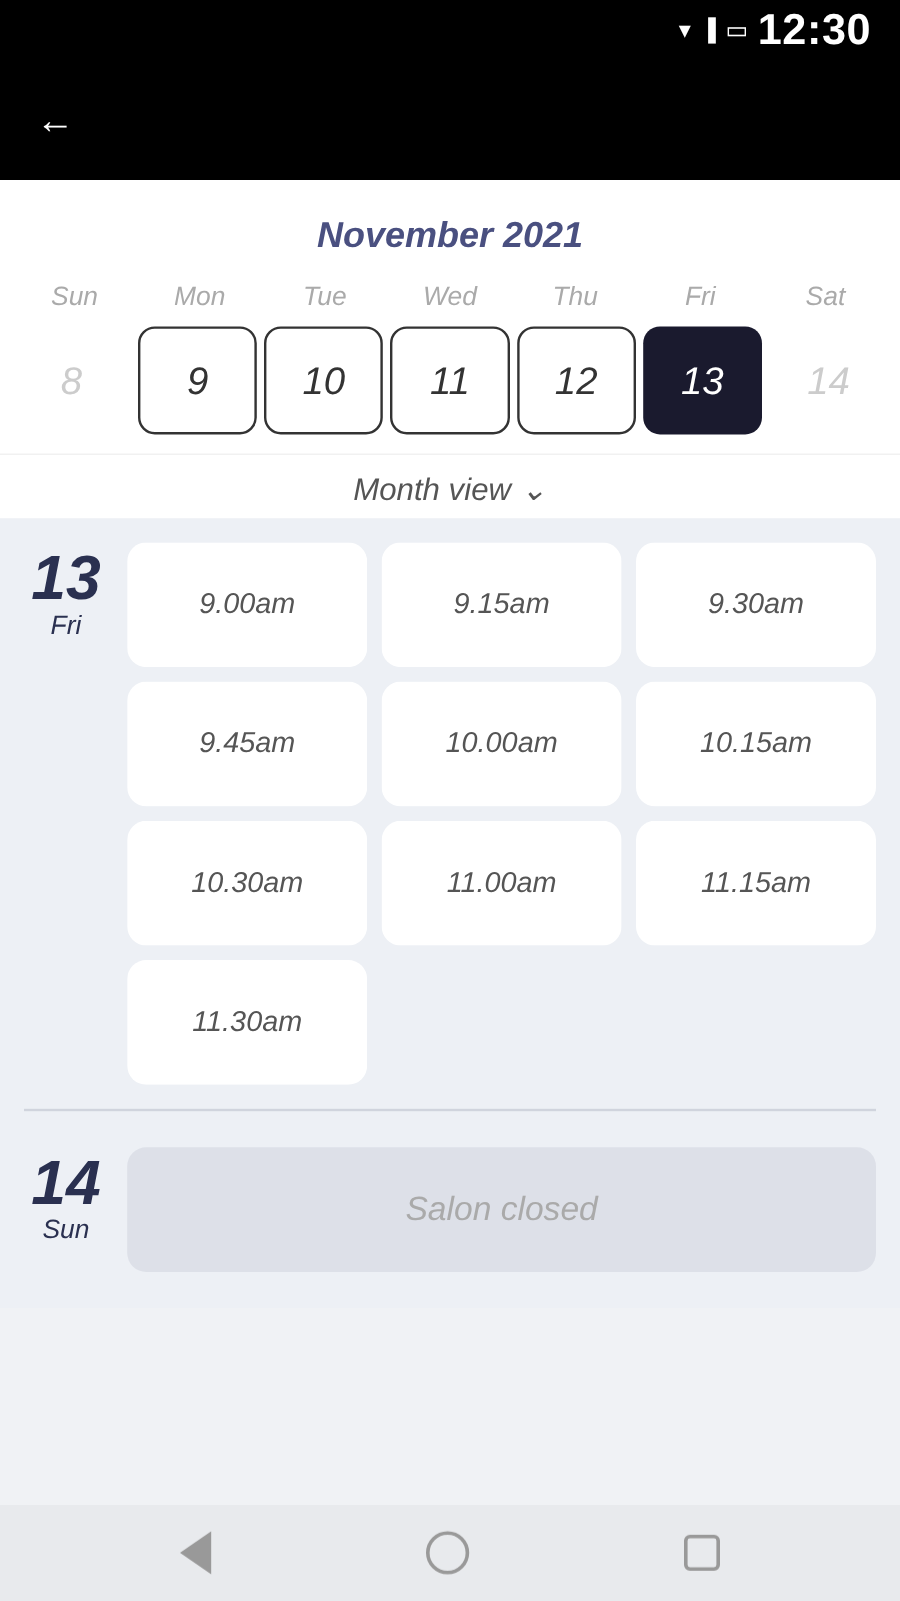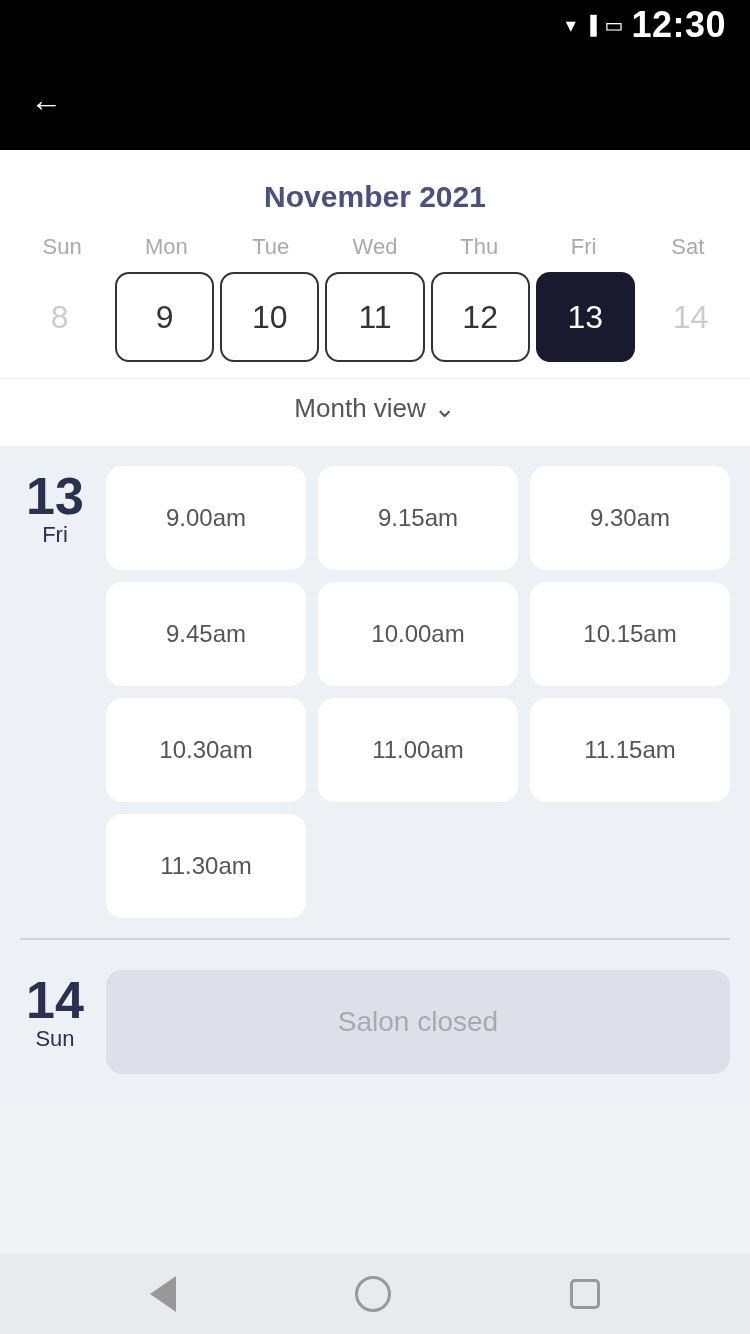--- a/index.html
+++ b/index.html
@@ -116,21 +116,21 @@
       background: #1a1a2e;
       color: #fff;
       border: none;
     }
 
     
     .month-view-bar {
       display: flex;
       align-items: center;
       justify-content: center;
-      padding: 14px 0 22px 0;
+      padding: 14px 0 8px 0;
       gap: 8px;
       border-top: 1px solid #eee;
       cursor: pointer;
     }
     .month-view-label {
       font-size: 26px;
       color: #555;
     }
     .chevron-down {
       font-size: 26px;
@@ -245,20 +245,21 @@
     
     .nav-recents {
       width: 30px;
       height: 30px;
       border-radius: 5px;
       border: 3px solid #999;
     }
 
     .main-content {
       padding-bottom: 100px;
+      font-style: italic;
     }
   </style>
 </head>
 <body>
 
 <div class="status-bar">
   <div class="status-icons">
     <span class="wifi-icon">▾</span>
     <span class="signal-icon">▐</span>
     <span class="battery-icon">▭</span>

